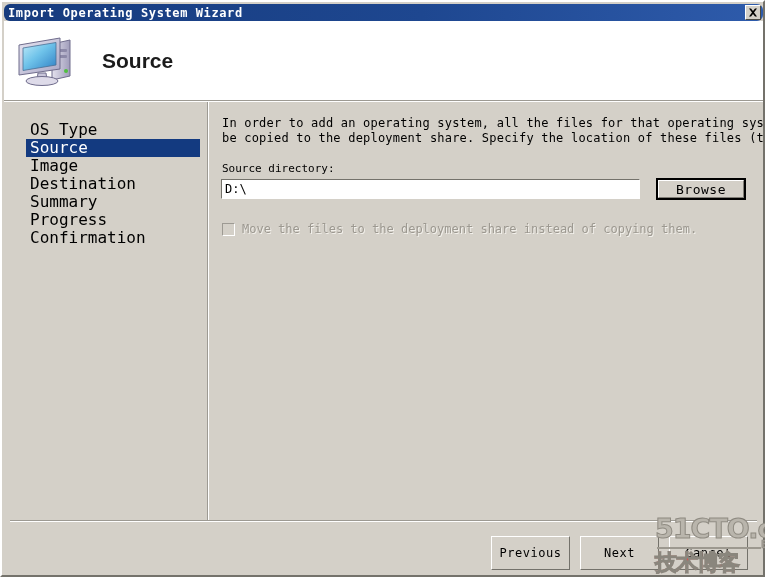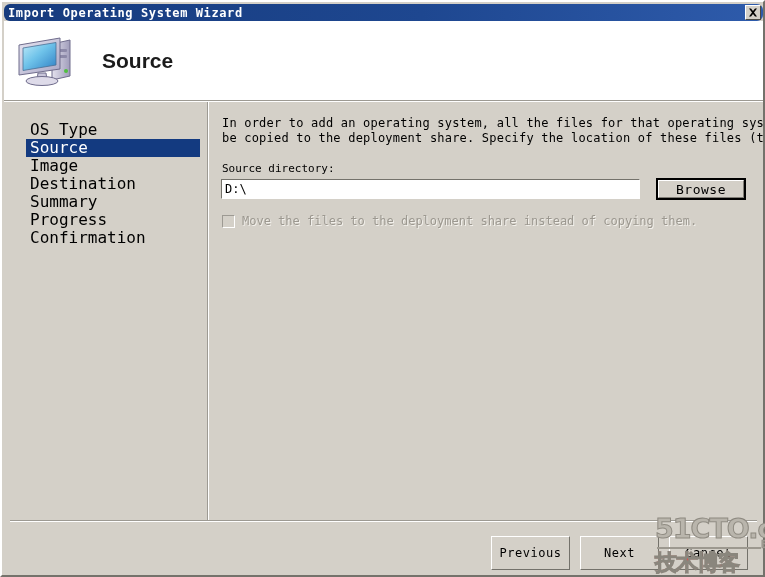--- a/index.html
+++ b/index.html
@@ -224,21 +224,21 @@
     border-bottom: 1px solid #807d76;
     display: flex;
     align-items: center;
     justify-content: center;
     letter-spacing: 0.5px;
   }
 
   .checkbox-row {
     position: absolute;
     left: 7px;
-    top: 112px;
+    top: 120px;
     display: flex;
     align-items: center;
   }
   .checkbox {
     width: 13px;
     height: 13px;
     box-sizing: border-box;
     background: #d4d0c8;
     border-top: 1px solid #9d9a93;
     border-left: 1px solid #9d9a93;

